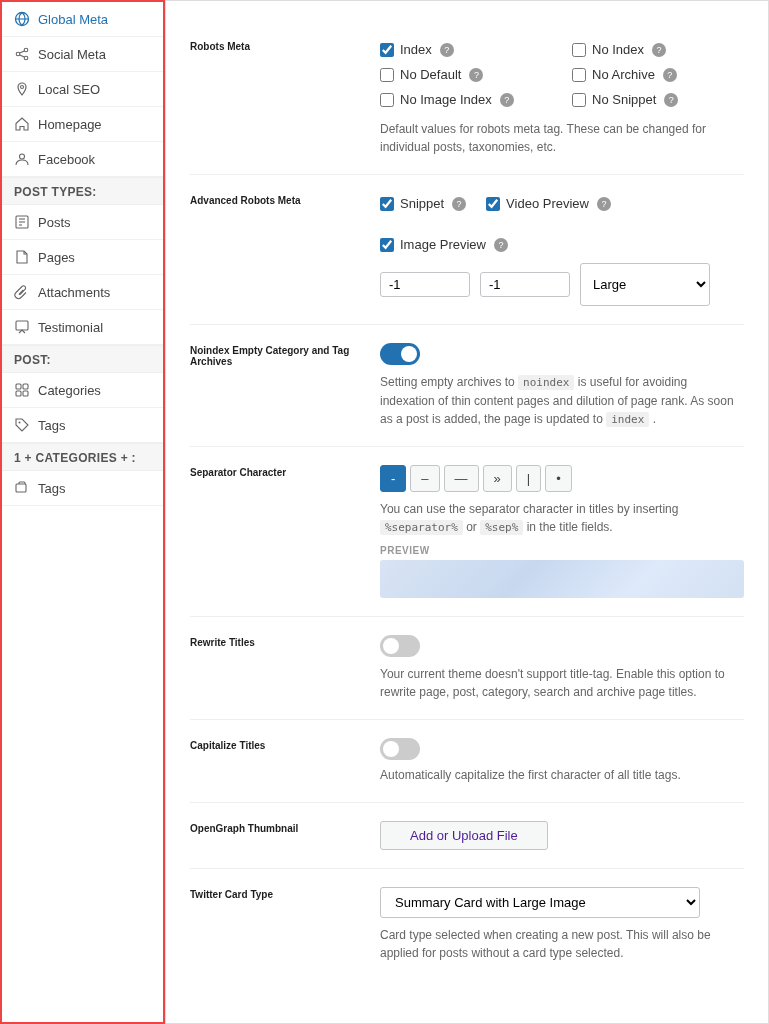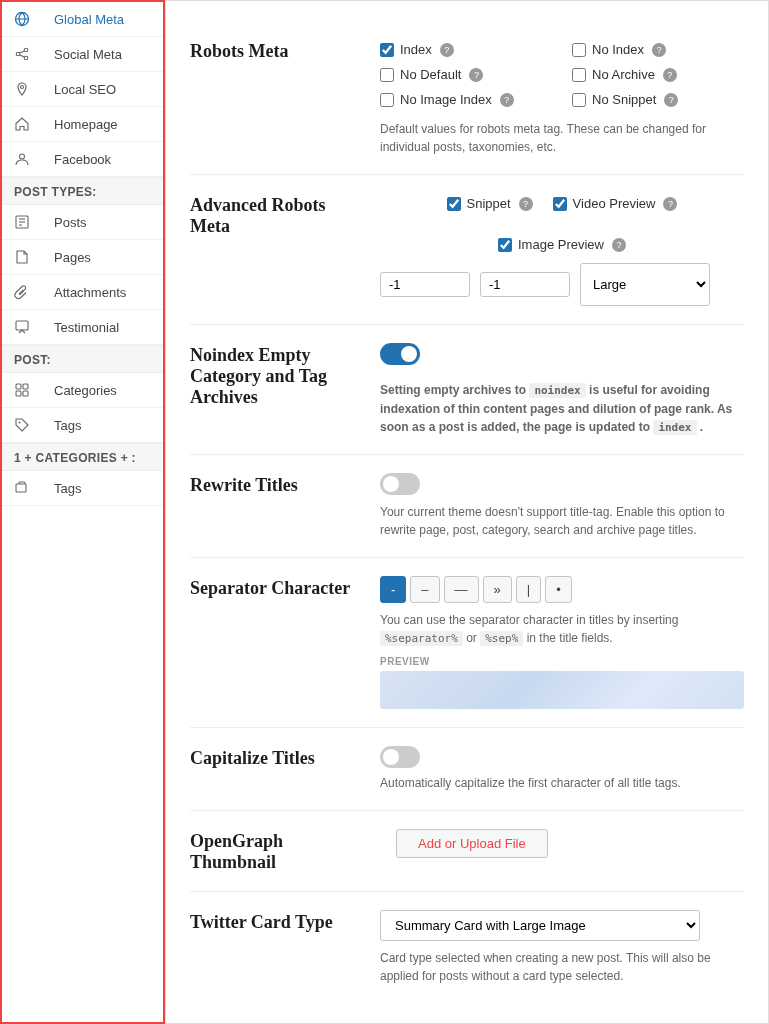--- a/index.html
+++ b/index.html
@@ -1,43 +1,43 @@
 <!DOCTYPE html>
 <html><head>
   <meta charset="utf-8">
   <style>
     * { box-sizing: border-box; margin: 0; padding: 0; }
     body { font-family: -apple-system, BlinkMacSystemFont, 'Segoe UI', sans-serif; font-size: 13px; background: #f0f0f1; color: #333; }
     .container { display: flex; width: 769px; min-height: 1024px; background: #f0f0f1; }
     
     
     .sidebar { width: 165px; background: #fff; border: 2px solid #e44; flex-shrink: 0; }
-    .sidebar-item { display: flex; align-items: center; gap: 24px; padding: 9px 12px; cursor: pointer; font-size: 13px; color: #444; border-bottom: 1px solid #f0f0f0; }
+    .sidebar-item { display: flex; align-items: center; gap: 8px; padding: 9px 12px; cursor: pointer; font-size: 13px; color: #444; border-bottom: 1px solid #f0f0f0; }
     .sidebar-item.active { color: #2271b1; }
     .sidebar-item .icon { width: 16px; height: 16px; flex-shrink: 0; display: flex; align-items: center; justify-content: center; }
     .sidebar-section-label { padding: 7px 12px 5px; font-size: 12px; font-weight: 700; color: #555; background: #f6f6f6; border-bottom: 1px solid #eee; border-top: 1px solid #eee; text-transform: uppercase; letter-spacing: 0.3px; }
     
     
     .main { flex: 1; background: #fff; border: 1px solid #ddd; margin: 0; }
     .main-content { padding: 20px 24px; }
     
     .setting-row { display: flex; padding: 18px 0; border-bottom: 1px solid #eee; gap: 20px; }
     .setting-row:last-child { border-bottom: none; }
-    .setting-label { width: 170px; flex-shrink: 0; font-weight: 600; font-size: 18px; color: #1e1e1e; padding-top: 2px; font-family: Liberation Serif, serif; }
+    .setting-label { width: 170px; flex-shrink: 0; font-weight: 600; font-size: 10px; color: #1e1e1e; padding-top: 2px; }
     .setting-control { flex: 1; }
     
     
     .robots-grid { display: grid; grid-template-columns: 1fr 1fr; gap: 4px 20px; margin-bottom: 10px; }
     .check-item { display: flex; align-items: center; gap: 6px; padding: 3px 0; }
     .check-item input[type=checkbox] { width: 14px; height: 14px; accent-color: #2271b1; }
     .help-icon { display: inline-flex; align-items: center; justify-content: center; width: 14px; height: 14px; background: #999; color: #fff; border-radius: 50%; font-size: 9px; cursor: pointer; margin-left: 2px; }
     .setting-desc { font-size: 12px; color: #666; margin-top: 6px; line-height: 1.5; }
     
     
-    .adv-robots-checks { display: flex; gap: 20px; margin-bottom: 8px; flex-wrap: wrap; justify-content: center; }
+    .adv-robots-checks { display: flex; gap: 20px; margin-bottom: 8px; flex-wrap: wrap; }
     .adv-robots-inputs { display: flex; gap: 10px; align-items: center; }
     .adv-input { border: 1px solid #c3c4c7; border-radius: 3px; padding: 4px 8px; width: 90px; font-size: 13px; }
     .adv-select { border: 1px solid #c3c4c7; border-radius: 3px; padding: 12px 8px; width: 130px; font-size: 13px; background: #fff; }
     
     
     .toggle { position: relative; display: inline-block; width: 40px; height: 22px; }
     .toggle input { opacity: 0; width: 0; height: 0; }
     .toggle-slider { position: absolute; top: 0; left: 0; right: 0; bottom: 0; background: #ccc; border-radius: 22px; transition: .3s; cursor: pointer; }
     .toggle-slider:before { content: ''; position: absolute; width: 16px; height: 16px; left: 3px; bottom: 3px; background: #fff; border-radius: 50%; transition: .3s; }
     .toggle input:checked + .toggle-slider { background: #2271b1; }
@@ -47,21 +47,21 @@
     
     .sep-buttons { display: flex; gap: 4px; margin-bottom: 8px; }
     .sep-btn { border: 1px solid #c3c4c7; background: #f6f7f7; padding: 5px 10px; border-radius: 3px; cursor: pointer; font-size: 13px; color: #444; }
     .sep-btn.active { background: #2271b1; color: #fff; border-color: #2271b1; }
     .sep-text { font-size: 12px; color: #666; margin-bottom: 6px; line-height: 1.5; }
     .code-inline { background: #f0f0f0; padding: 1px 5px; border-radius: 2px; font-family: monospace; font-size: 11px; }
     .preview-label { font-size: 10px; font-weight: 600; color: #999; letter-spacing: 0.5px; margin-top: 8px; margin-bottom: 4px; }
     .preview-bar { height: 38px; background: linear-gradient(135deg, #c8d8f0 0%, #b0c8e8 40%, #d0e0f8 70%, #c0d4ec 100%); border-radius: 3px; opacity: 0.7; }
     
     
-    .upload-btn { border: 1px solid #c3c4c7; background: #f6f7f7; padding: 6px 21px; border-radius: 3px; cursor: pointer; font-size: 13px; color: #ef4444; display: inline-block; margin-left: 16px; }
+    .upload-btn { border: 1px solid #c3c4c7; background: #f6f7f7; padding: 6px 29px; border-radius: 3px; cursor: pointer; font-size: 13px; color: #4c1d95; display: inline-block; }
     
     
     .twitter-select { border: 1px solid #c3c4c7; border-radius: 3px; padding: 6px 10px; width: 320px; font-size: 13px; background: #fff; }
     
     
     svg { display: block; }
   </style>
 </head>
 <body>
 
@@ -266,34 +266,23 @@
         </div>
       </div>
 
       <div class="setting-row">
         <div class="setting-label">Noindex Empty Category and Tag Archives</div>
         <div class="setting-control">
           <label class="toggle">
             <input type="checkbox" checked="" style="">
             <span class="toggle-slider"></span>
           </label>
-          <div class="setting-desc" style="margin-top:16px;font-weight:bold;">
+          <div class="setting-desc" style="margin-top:8px;">
             Setting empty archives to <span class="code-inline">noindex</span> is useful for avoiding indexation of thin content pages and dilution of page rank. As soon as a post is added, the page is updated to <span class="code-inline">index</span> .
           </div>
-        </div>
-      </div>
-
-      <div class="setting-row">
-        <div class="setting-label">Rewrite Titles</div>
-        <div class="setting-control">
-          <label class="toggle toggle-off">
-            <input type="checkbox" style="">
-            <span class="toggle-slider"></span>
-          </label>
-          <div class="setting-desc" style="margin-top:8px;">Your current theme doesn't support title-tag. Enable this option to rewrite page, post, category, search and archive page titles.</div>
         </div>
       </div>
 
       <div class="setting-row">
         <div class="setting-label">Separator Character</div>
         <div class="setting-control">
           <div class="sep-buttons">
             <button class="sep-btn active">-</button>
             <button class="sep-btn">–</button>
             <button class="sep-btn">—</button>
@@ -303,20 +292,31 @@
           </div>
           <div class="sep-text">
             You can use the separator character in titles by inserting <span class="code-inline">%separator%</span> or <span class="code-inline">%sep%</span> in the title fields.
           </div>
           <div class="preview-label">PREVIEW</div>
           <div class="preview-bar"></div>
         </div>
       </div>
 
       <div class="setting-row">
+        <div class="setting-label">Rewrite Titles</div>
+        <div class="setting-control">
+          <label class="toggle toggle-off">
+            <input type="checkbox" style="">
+            <span class="toggle-slider"></span>
+          </label>
+          <div class="setting-desc" style="margin-top:8px;">Your current theme doesn't support title-tag. Enable this option to rewrite page, post, category, search and archive page titles.</div>
+        </div>
+      </div>
+
+      <div class="setting-row">
         <div class="setting-label">Capitalize Titles</div>
         <div class="setting-control">
           <label class="toggle toggle-off">
             <input type="checkbox" style="">
             <span class="toggle-slider"></span>
           </label>
           <div class="setting-desc" style="">Automatically capitalize the first character of all title tags.</div>
         </div>
       </div>
 

